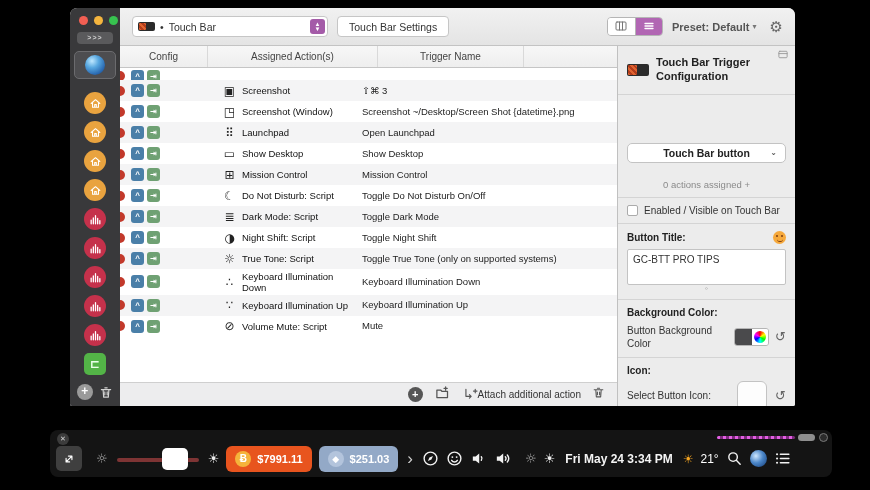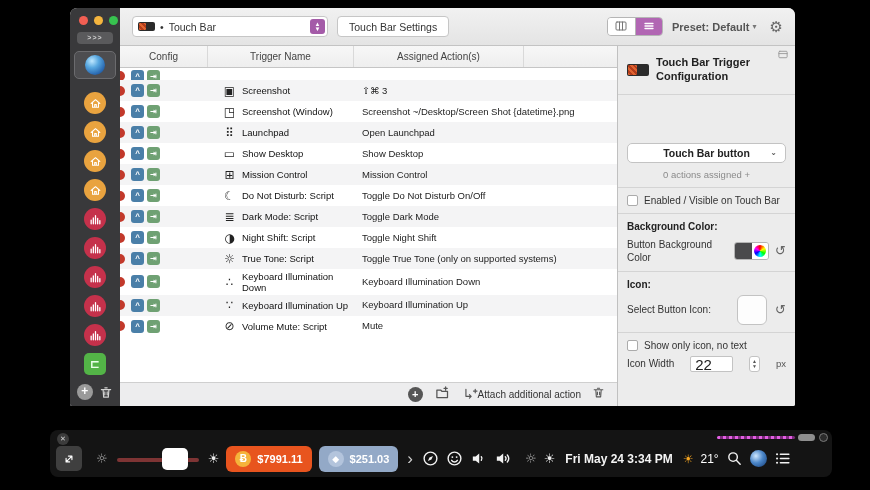--- a/index.html
+++ b/index.html
@@ -95,21 +95,21 @@
   .psec { border-bottom:1px solid #d4d4d4; padding:7px 9px; position:relative; }
   .p-head { display:flex; gap:7px; align-items:center; padding-top:9px; padding-bottom:10px;}
   .p-head .mini-tbar{ width:22px; height:12px; margin-top:2px; }
   .p-head .mini-tbar::before{ width:9px; height:10px; }
   .p-title { font-weight:bold; font-size:11px; line-height:1.3; color:#222; }
   .detach { position:absolute; top:3px; right:6px; color:#999; }
   .detach svg{ width:12px; height:11px; }
   .p-select { width:100%; height:20px; background:#fff; border:1px solid #c3c3c3; border-radius:5px;
     display:flex; align-items:center; justify-content:center; font-weight:bold; font-size:10.5px; color:#222; position:relative;margin-top:41px; }
   .p-select .caret{ position:absolute; right:8px; font-size:8px; color:#555; }
-  .p-note { text-align:center; color:#8a8a8a; font-size:9.5px; margin-top:6px; }
+  .p-note { text-align:center; color:#8a8a8a; font-size:9.5px; margin-top:16px; }
   .chk-row { display:flex; align-items:center; gap:6px; }
   .checkbox { width:11px; height:11px; background:#fff; border:1px solid #ababab; border-radius:2px; flex-shrink:0; }
   .p-bold { font-weight:bold; color:#222; }
   .title-row { display:flex; justify-content:space-between; align-items:center; }
   .smiley { width:13px; height:13px; border-radius:50%; background:#f6a93c; position:relative; }
   .smiley::before { content:""; position:absolute; left:3px; top:4px; width:2px; height:2px; border-radius:50%;
     background:#7a3c10; box-shadow:5px 0 0 #7a3c10; }
   .smiley::after { content:""; position:absolute; left:3.5px; top:6px; width:6px; height:4px;
     border-bottom:1.5px solid #7a3c10; border-radius:0 0 6px 6px; }
   .p-textarea { margin-top:5px; background:#fff; border:1px solid #c3c3c3; border-radius:2px; height:36px;
@@ -269,22 +269,22 @@
         <span>Preset: Default</span>
         <span class="caret">▾</span>
       </div>
       <div class="gear">⚙</div>
     </div>
 
     <div id="content">
       <div id="table-wrap">
         <div id="thead">
           <div class="th th-config">Config</div>
+          <div class="th th-action">Assigned Action(s)</div>
           <div class="th th-name">Trigger Name</div>
-          <div class="th th-action">Assigned Action(s)</div>
           <div class="th th-extra"></div>
         </div>
         <div id="tbody">
             <div class="trow trow-partial">
               <div class="cell-config">
                 <span class="red-sliver"></span>
                 <span class="badge badge-up">^</span>
                 <span class="badge badge-attach">⇥</span>
               </div>
               <div class="cell-name">
@@ -467,20 +467,28 @@
         <div class="psec">
           <div class="p-select">
             <span>Touch Bar button</span>
             <span class="caret">⌄</span>
           </div>
           <div class="p-note">0 actions assigned +</div>
         </div>
         <div class="psec chk-row">
           <span class="checkbox"></span>
           <span>Enabled / Visible on Touch Bar</span>
+        </div>
+        <div class="psec">
+          <div class="title-row">
+            <span class="p-bold">Button Title:</span>
+            <span class="smiley"></span>
+          </div>
+          <div class="p-textarea">GC-BTT PRO TIPS</div>
+          <div class="resize-dot">◦</div>
         </div>
         <div class="psec">
           <div class="p-bold">Background Color:</div>
           <div class="bg-row">
             <div class="bg-label">Button Background Color</div>
             <div class="swatch-group">
               <div class="swatch-dark" id="bg-swatch" style="background: rgb(74, 74, 76);"></div>
               <div class="swatch-wheel">
                   <div class="wheel"></div>
                 </div>

